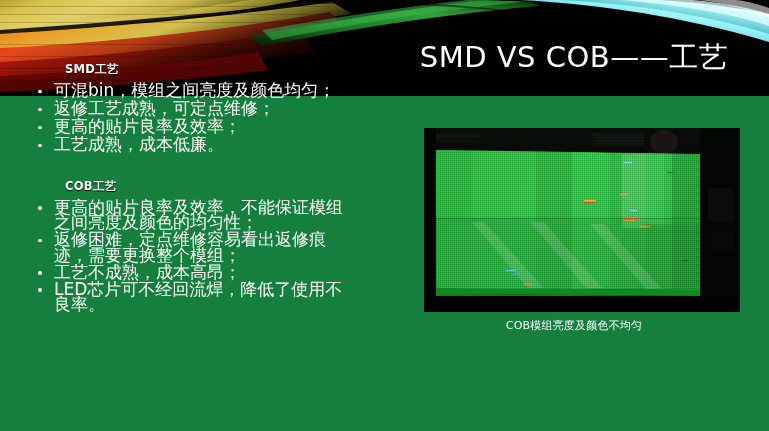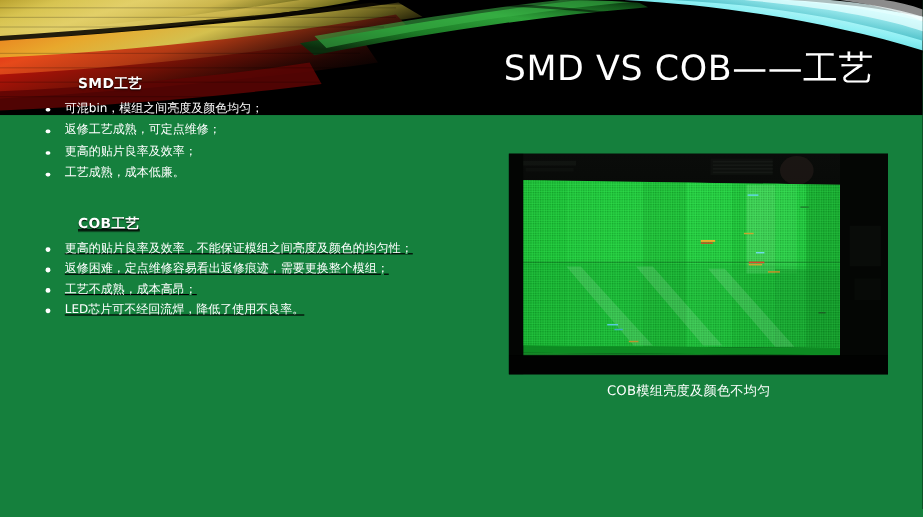--- a/index.html
+++ b/index.html
@@ -56,39 +56,39 @@
   #cob-heading { padding-top: 0px; }
 
   ul.bullets {
     list-style: none;
     margin: 0;
     padding: 0 0 0 28px;
   }
   ul.bullets li {
     position: relative;
     color: #ffffff;
-    font-size: 10px;
+    font-size: 17px;
     line-height: 15.5px;
     padding-left: 26px;
     margin-bottom: 2.5px;
     max-width: 300px;
   }
   ul.bullets li::before {
     content: "";
     position: absolute;
     left: 10px;
     top: 6.5px;
     width: 3.6px;
     height: 3.6px;
     border-radius: 50%;
     background: #ffffff;
   }
   #cob-list li { margin-bottom: 1.5px; }
 
-  #cob-block { margin-top: 26px; text-decoration: underline; }
+  #cob-block { margin-top: 26px; }
 
   
   #right-col {
     position: absolute;
     left: 370px;
     top: 0;
     width: 399px;
     height: 431px;
   }
 

